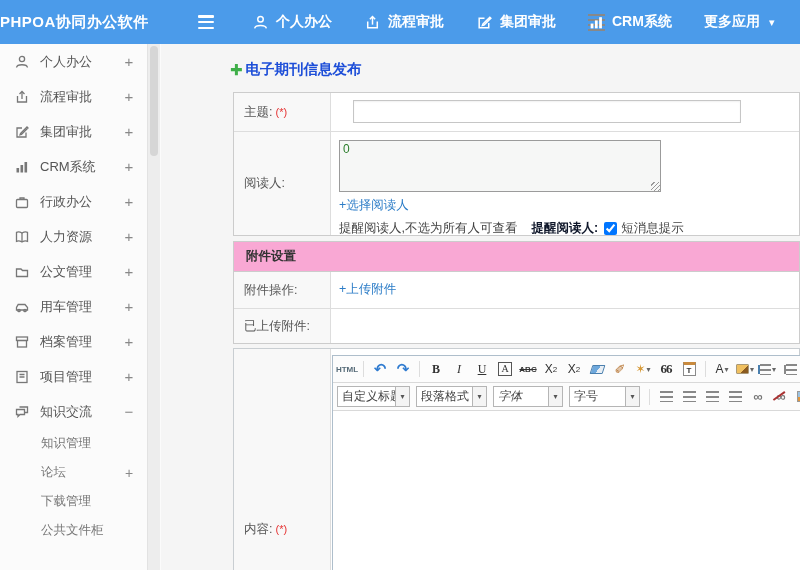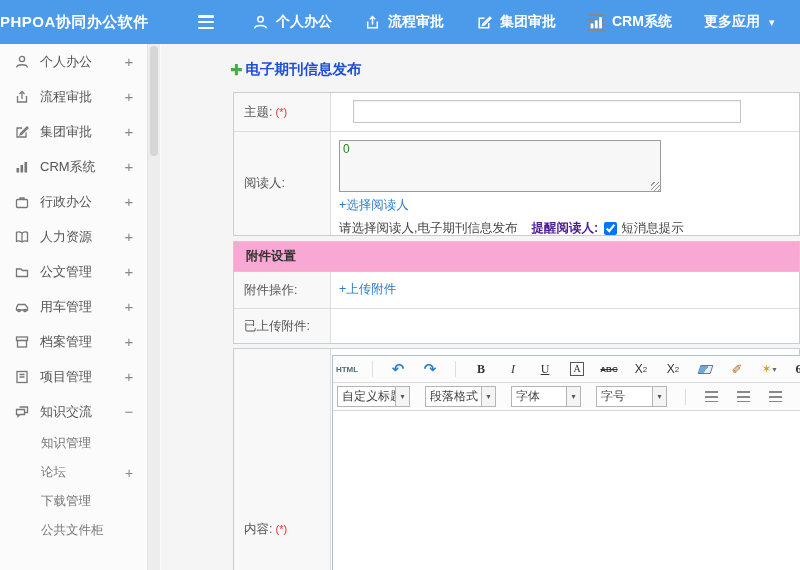--- a/index.html
+++ b/index.html
@@ -52,36 +52,36 @@
   .subject-row input { width:388px; height:23px; border:1px solid #c6c6c6; background:#fff; padding:0 4px; font-size:12px; box-shadow:inset 0 1px 2px rgba(0,0,0,.06); }
 
   .readers-row { height:104px; }
   .readers-row .vcell { padding:8px 8px 0 8px; }
   .reader-box { width:322px; height:52px; border:1px solid #9b9b9b; background:#f6f7f6; position:relative;
     font-size:12px; color:#2a7d2a; padding:1px 3px; overflow:hidden; }
   .reader-box .grip { position:absolute; right:0; bottom:0; width:9px; height:9px;
     background:repeating-linear-gradient(135deg,transparent 0 2px,#999 2px 3px); }
   .mini-link { display:inline-block; margin-top:5px; color:#2b7cc7; font-size:12.5px; text-decoration:none; cursor:pointer; }
   .hint-line { margin-top:6px; font-size:12.5px; color:#444; display:flex; align-items:center; }
-  .hint-line b { margin-left:14px; color:#4c1d95; }
+  .hint-line b { margin-left:14px; color:#0f172a; }
   .hint-line input { margin:0 4px 0 6px; width:13px; height:13px; }
 
   .sec-head { margin-top:5px; height:31px; background:#f9a8d4; border:1px solid #ccc;
     display:flex; align-items:center; padding-left:12px; font-weight:bold; color:#333; font-size:12.5px; }
   .attach-tbl { border-top:none; }
   .uploaded-row { height:35px; }
   .action-row { height:36px; }
   .action-row .mini-link { margin-top:2px; }
 
   .content-tbl { margin-top:4px; border:1px solid #c9ced2; }
   .content-row { height:360px; border-top:none; }
   .content-row .vcell { padding:0; }
   .editor { margin:6px 0 0 1px; border:1px solid #aebecb; background:#fff; width:469px; }
   .ed-toolbar { background:#fcfcfc; border-bottom:1px solid #d9d9d9; display:flex; align-items:center;
-    height:27px; padding:0 4px; gap:12px; }
+    height:27px; padding:0 4px; gap:3px; }
   .ed-toolbar.r2 { height:28px; }
   .tbtn { min-width:20px; height:20px; display:flex; align-items:center; justify-content:center;
     font-size:12px; color:#333; cursor:pointer; border-radius:2px; padding:0 1px; }
   .tsep { width:1px; height:16px; background:#ddd; margin:0 3px; flex:none; }
   .t-html { font-size:8px; font-weight:bold; color:#556a77; letter-spacing:0; }
   .t-undo,.t-redo { color:#2f7bd0; font-size:15px; font-weight:bold; }
   .t-b { font-weight:bold; font-family:"Liberation Serif",serif; }
   .t-i { font-style:italic; font-family:"Liberation Serif",serif; }
   .t-u { text-decoration:underline; font-family:"Liberation Serif",serif; }
   .t-box { border:1px solid #555; font-size:10px; padding:0 2px; line-height:12px; font-family:"Liberation Serif",serif; }
@@ -99,21 +99,21 @@
   .bars.ul { width:11px; box-shadow:-3px 0 0 -1px #888; }
   .t-link { color:#777; font-weight:bold; font-size:13px; }
   .t-unlink { color:#777; font-weight:bold; font-size:13px; position:relative; }
   .t-unlink::after { content:""; position:absolute; left:1px; top:8px; width:14px; height:1.5px; background:#a33; transform:rotate(-35deg); }
   .t-img { width:14px; height:11px; border:1px solid #999; background:linear-gradient(#9cc3e2 0 55%, #e2973d 55% 100%); }
   .combo { height:21px; border:1px solid #b5b5b5; background:#fff; display:flex; align-items:center; margin-right:3px; }
   .combo .ctext { padding:0 4px; font-size:12px; color:#444; white-space:nowrap; }
   .combo .cbtn { width:14px; height:100%; border-left:1px solid #b5b5b5; background:#f4f4f4;
     display:flex; align-items:center; justify-content:center; font-size:8px; color:#555; }
   .combo.w1 .ctext { width:57px; } .combo.w2 .ctext { width:55px; }
-  .combo.w3 .ctext { width:54px; } .combo.w4 .ctext { width:55px; }
+  .combo.w3 .ctext { width:54px;font-style:italic; } .combo.w4 .ctext { width:55px; }
   .ed-body { height:300px; background:#fff; }
 </style>
 </head>
 <body>
 
 <div class="topbar">
   <div class="brand">PHPOA协同办公软件</div>
   <div class="hamburger">
       <i></i>
       <i></i>
@@ -293,21 +293,21 @@
         <div class="lcell">
           <span>阅读人:</span>
         </div>
         <div class="vcell">
           <div class="reader-box">
             <span>0</span>
             <i class="grip"></i>
           </div>
           <a class="mini-link">+选择阅读人</a>
           <div class="hint-line">
-            <span>请选择阅读人,电子期刊信息发布</span>
+            <span>提醒阅读人,不选为所有人可查看</span>
             <b>提醒阅读人:</b>
             <input type="checkbox" checked="" style="">
             <span>短消息提示</span>
           </div>
         </div>
       </div>
     </div>
 
     <div class="sec-head">
       <span>附件设置</span>

